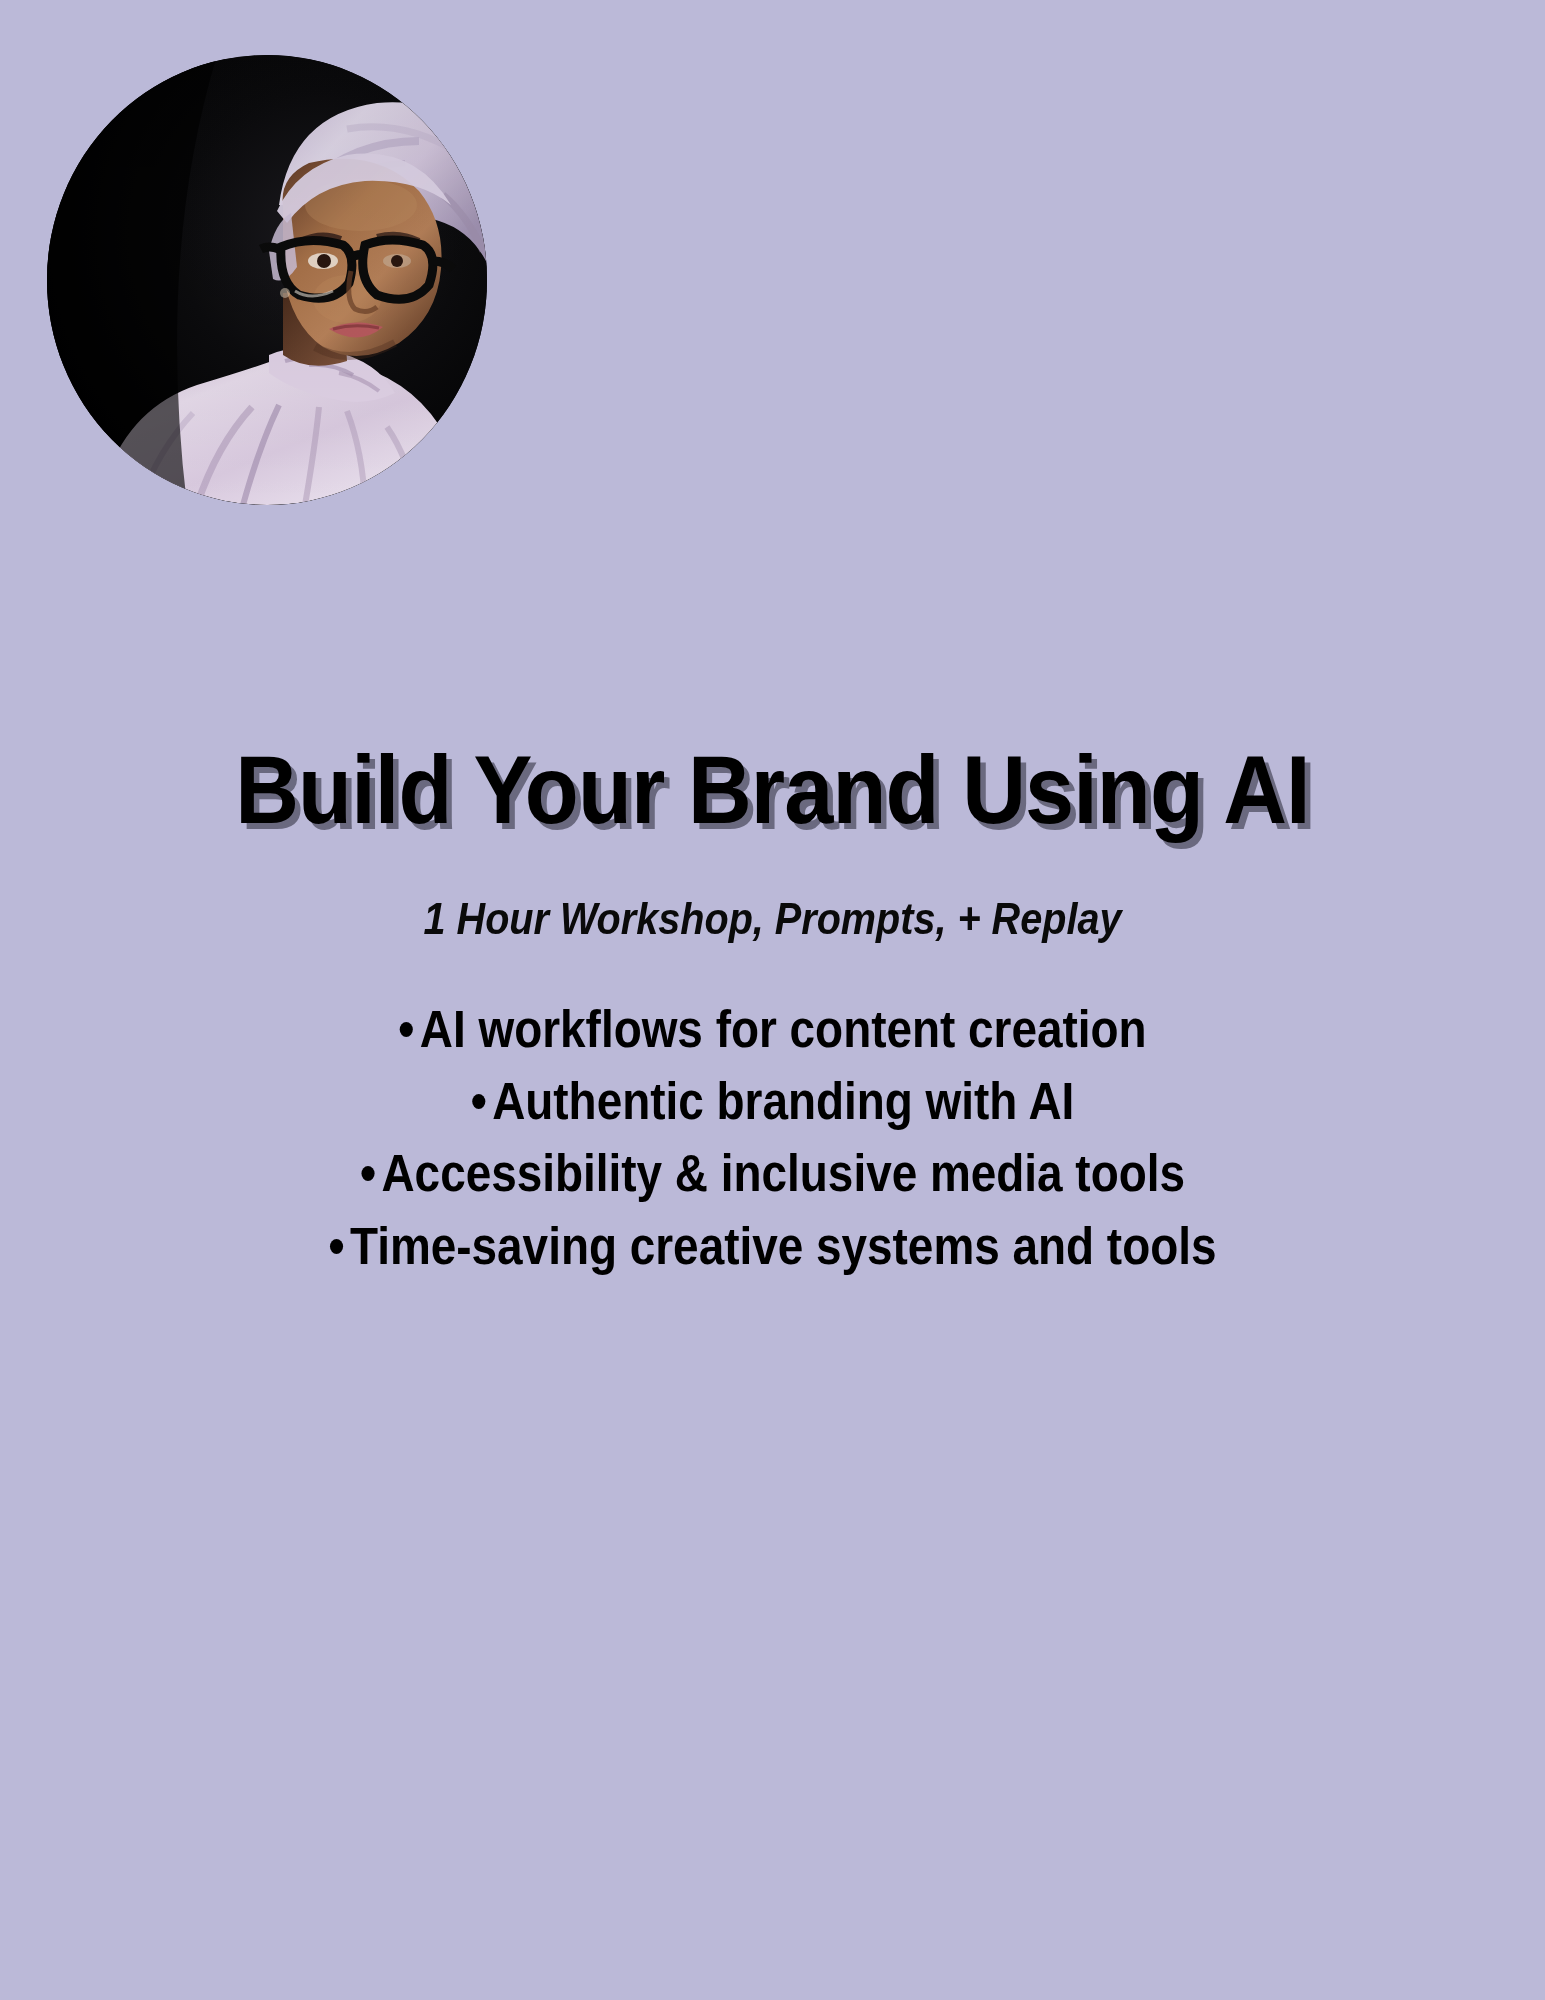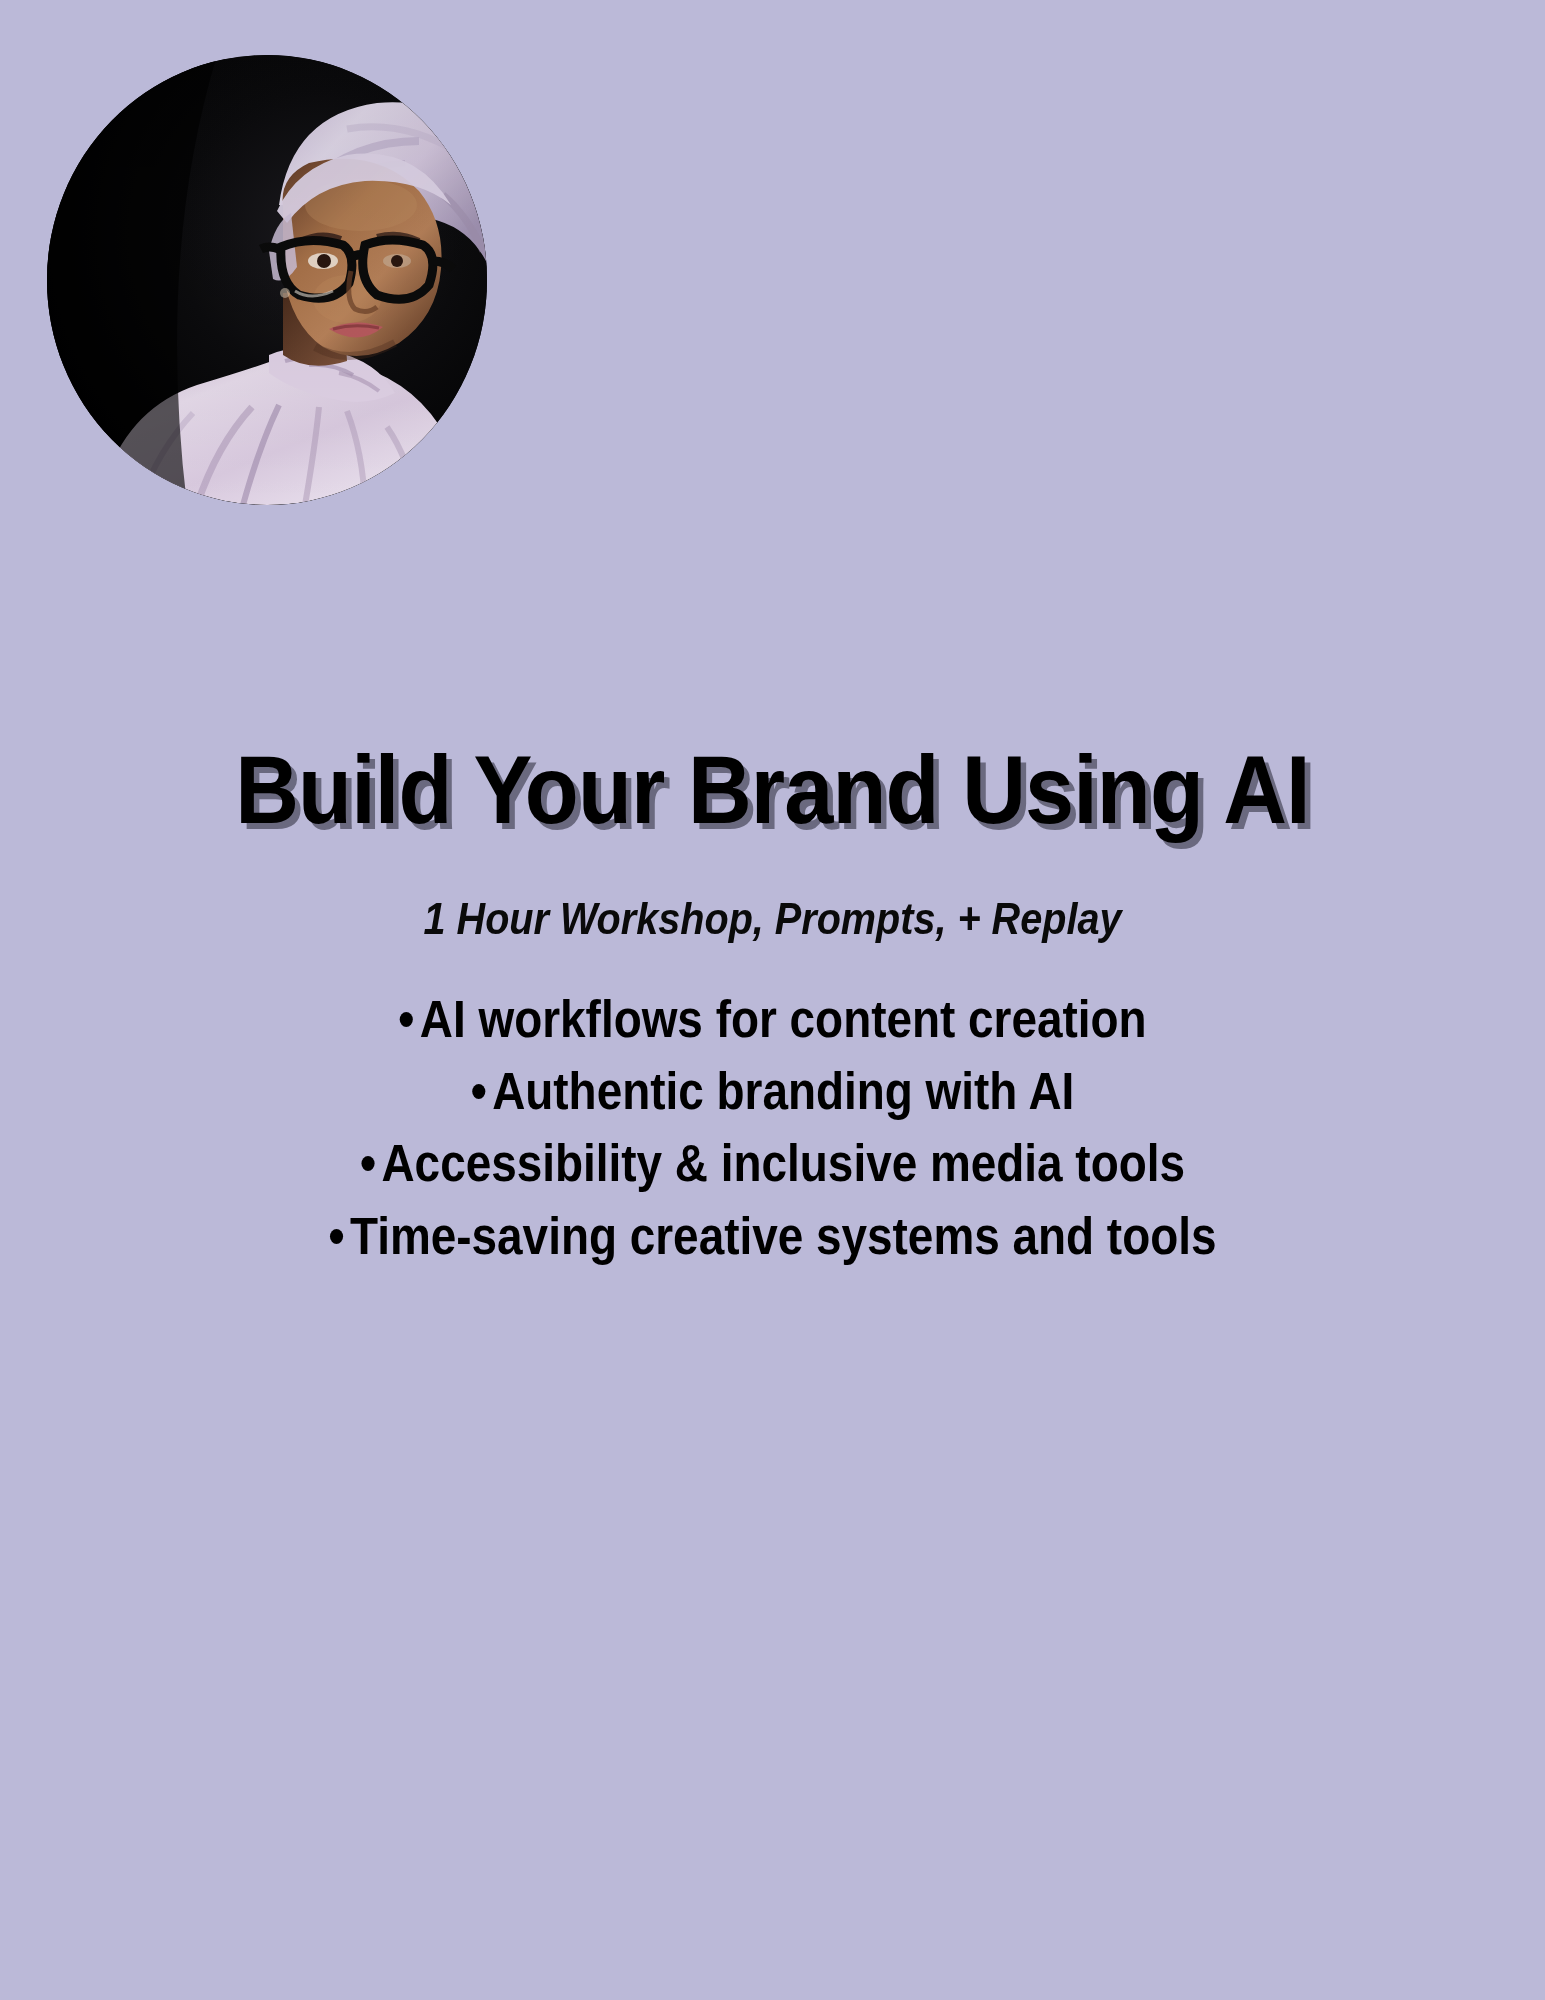--- a/index.html
+++ b/index.html
@@ -68,21 +68,21 @@
     font-weight: bold;
     font-size: 44px;
     line-height: 1.2;
     color: #0a0a0a;
     margin: 52px 0 0 0;
     transform: scaleX(0.9);
   }
 
   .bullets {
     list-style: none;
-    margin: 38px 0 0 0;
+    margin: 48px 0 0 0;
     padding: 0;
   }
   .bullets li {
     font-family: "Liberation Sans Narrow", "Liberation Sans", sans-serif;
     font-weight: bold;
     font-size: 51px;
     line-height: 1.42;
     color: #000000;
     transform: scaleX(0.9);
     white-space: nowrap;

